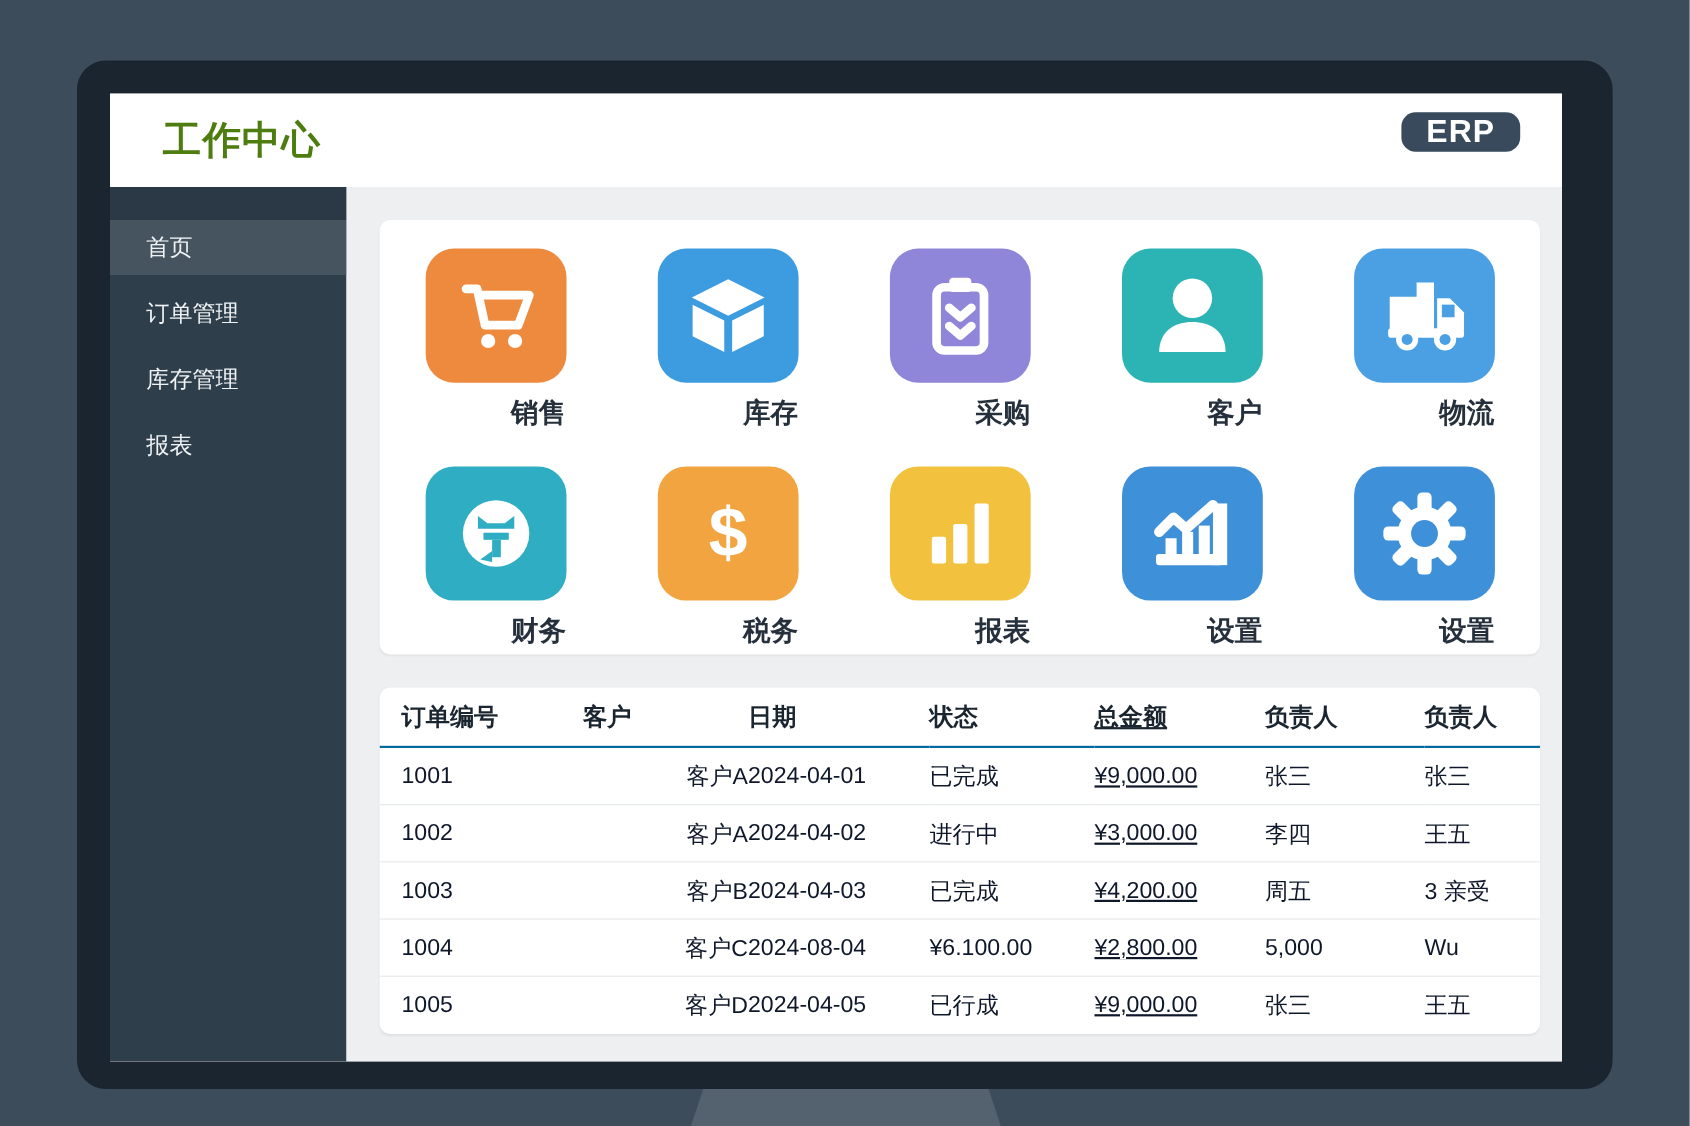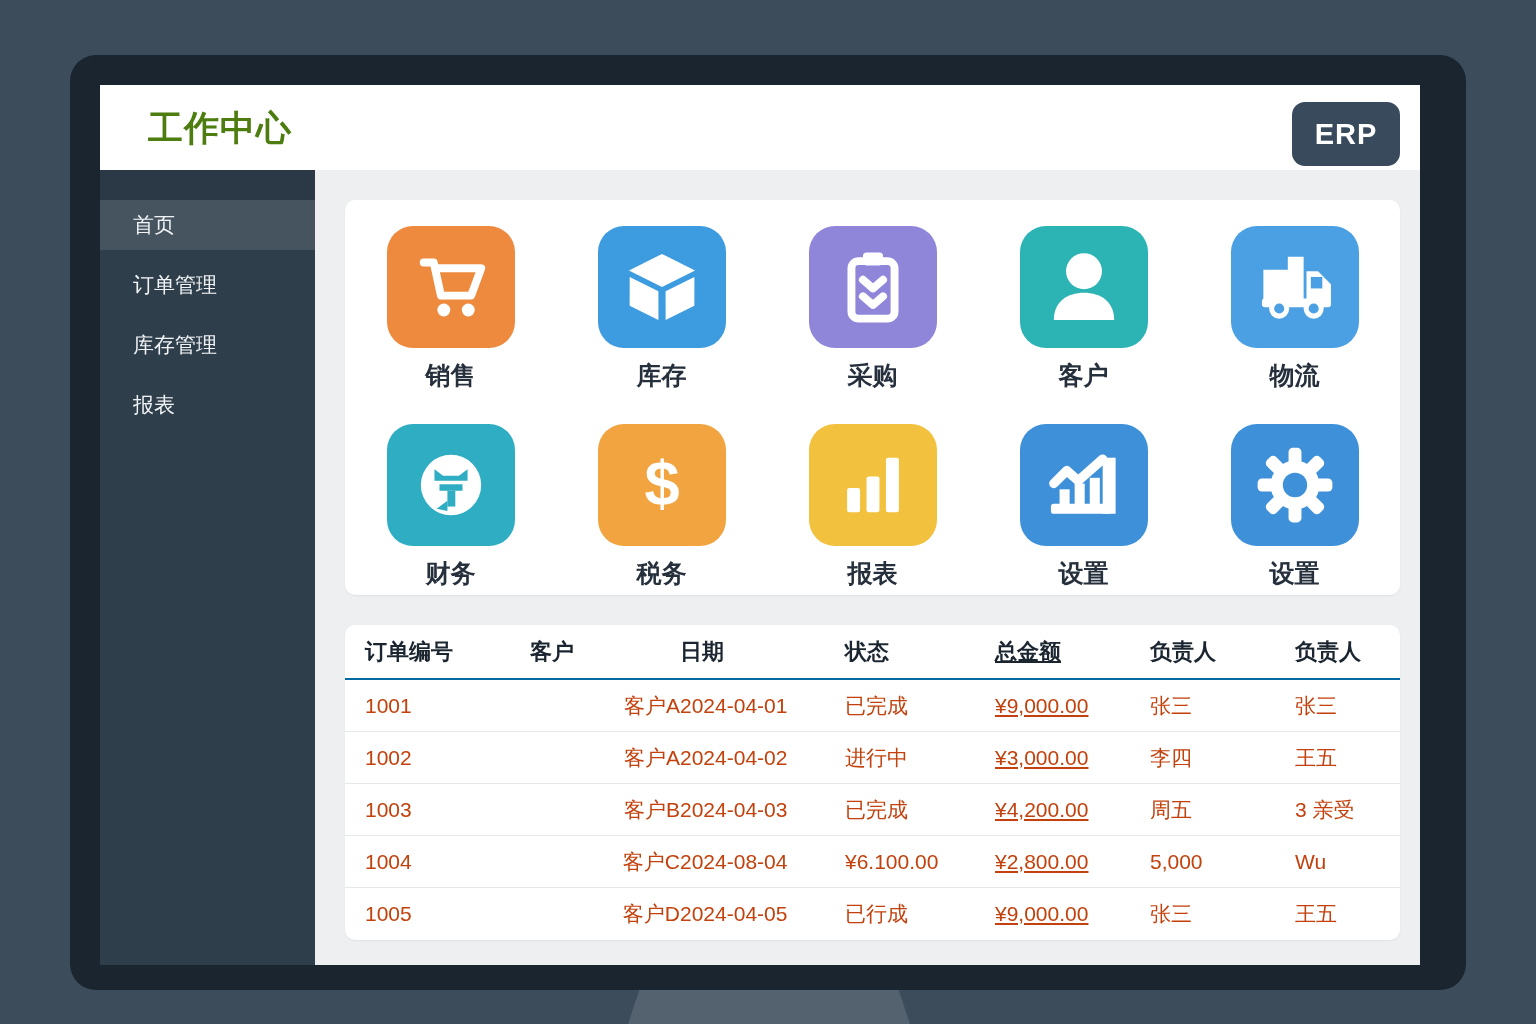--- a/index.html
+++ b/index.html
@@ -13,50 +13,50 @@
     background:#1B2530;border-radius:26px;}
   .stand{position:absolute;left:628px;top:990px;width:282px;height:34px;
     background:#54626F;clip-path:polygon(4% 0,96% 0,100% 100%,0 100%);}
   .screen{position:absolute;left:100px;top:85px;width:1320px;height:880px;
     background:#EDEFF1;overflow:hidden;}
 
   
   .app-header{position:absolute;left:0;top:0;width:100%;height:85px;background:#FFFFFF;}
   .app-title{position:absolute;left:48px;top:50%;transform:translateY(-50%);
     font-size:35px;font-weight:bold;color:#4d7c0f;letter-spacing:1px;}
-  .erp-badge{position:absolute;right:20px;top:17px;height:64px;min-width:108px;
+  .erp-badge{position:absolute;right:38px;top:17px;height:36px;min-width:108px;
     background:#384A5C;border-radius:13px;color:#FFFFFF;font-size:29px;font-weight:bold;
     display:flex;align-items:center;justify-content:center;padding:0 22px;box-sizing:border-box;
     border:none;cursor:pointer;letter-spacing:1px;}
 
   
   .sidebar{position:absolute;left:0;top:85px;width:215px;height:795px;background:#2F3E4B;}
   .sidebar-topstrip{height:30px;background:#2B3946;}
   .side-item{height:50px;margin-bottom:10px;display:flex;align-items:center;
     padding-left:33px;color:#EFF3F5;font-size:21px;cursor:pointer;}
   .side-item.active{background:#46545F;}
 
   
   .main{position:absolute;left:215px;top:85px;width:1105px;height:795px;background:#EDEFF1;}
   .card{position:absolute;background:#FFFFFF;border-radius:10px;box-shadow:0 1px 2px rgba(0,0,0,0.06);}
   .card-apps{left:30px;top:30px;width:1055px;height:395px;}
   .apps-grid{display:grid;grid-template-columns:repeat(5,1fr);row-gap:32px;
     padding-top:26px;justify-items:center;}
-  .app-cell{display:flex;flex-direction:column;align-items:center;cursor:pointer;}
+  .app-cell{display:flex;flex-direction:column;align-items:flex-end;cursor:pointer;}
   .app-tile{width:128px;height:122px;border-radius:26px;display:flex;
     align-items:center;justify-content:center;}
   .app-tile svg{width:92px;height:92px;display:block;}
   .app-label{margin-top:11px;font-size:25px;font-weight:600;color:#26303C;}
 
   
   .card-table{left:30px;top:455px;width:1055px;height:315px;overflow:hidden;}
   .tbl{width:100%;border-collapse:collapse;table-layout:fixed;}
   .tbl th{height:53px;text-align:left;font-size:22px;font-weight:bold;color:#1B2530;
     border-bottom:2px solid #0369a1;padding:0;}
-  .tbl td{height:51px;font-size:21px;color:#c2410c;border-bottom:1px solid #E5E8EB;padding:0;}
+  .tbl td{height:51px;font-size:21px;color:#0f172a;border-bottom:1px solid #E5E8EB;padding:0;}
   .tbl tr:last-child td{border-bottom:none;}
   .c0{width:165px;padding-left:20px !important;}
   .c1{width:150px;text-align:right;} .c2{width:165px;} .c3{width:150px;}
   .c4{width:155px;text-decoration:underline;} .c5{width:145px;} .c6{width:125px;}
 </style>
 </head>
 <body>
 
 <div class="bezel"></div>
 <div class="stand"></div>

